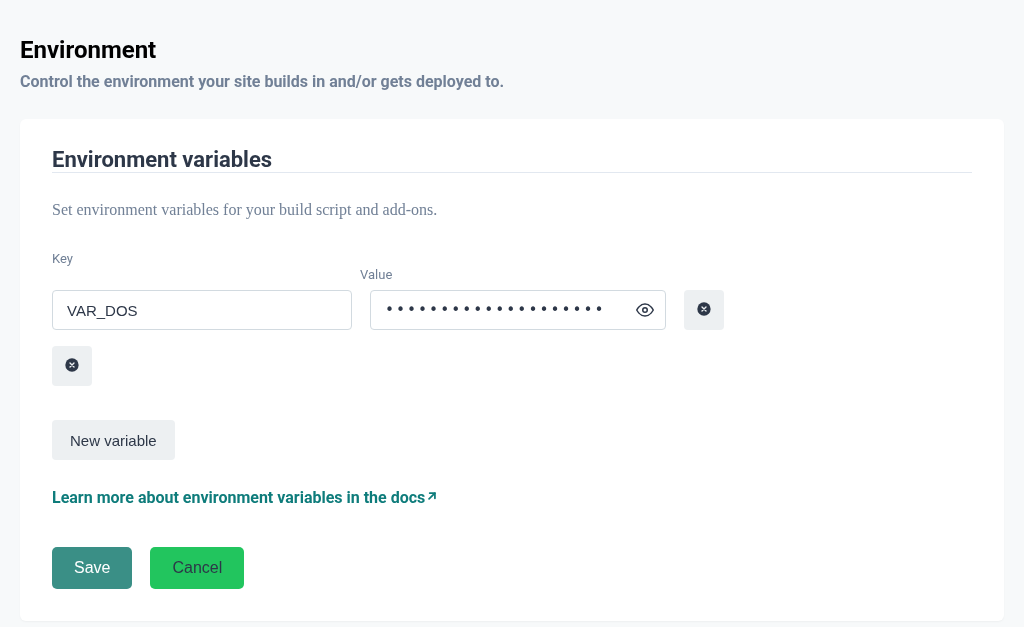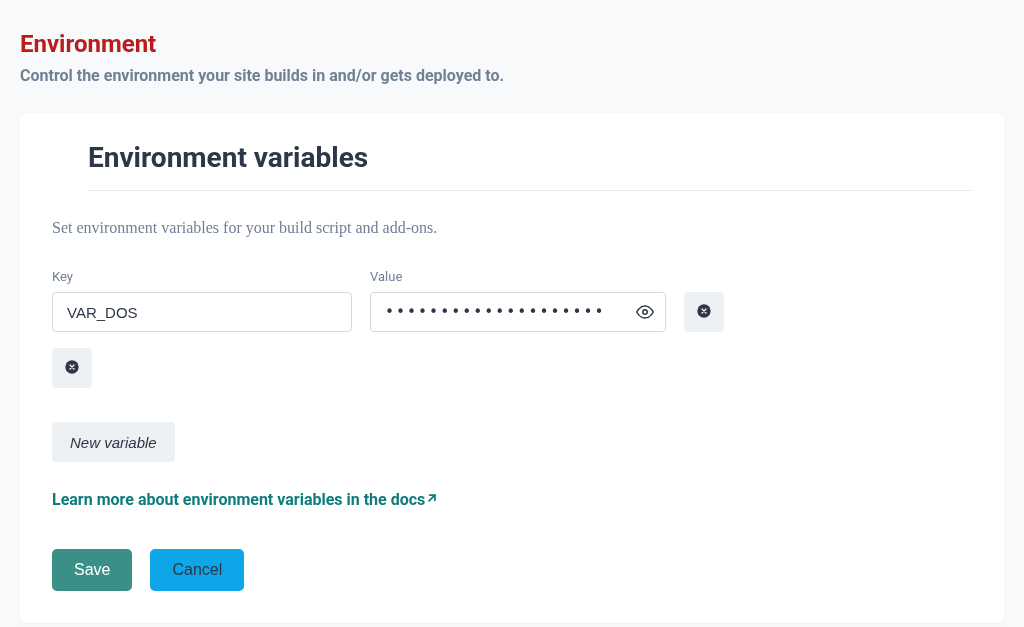--- a/index.html
+++ b/index.html
@@ -6,43 +6,42 @@
     body {
       font-family: -apple-system, BlinkMacSystemFont, "Segoe UI", Roboto, Helvetica, Arial, sans-serif;
       background: #f7f9fa;
       color: #2d3748;
       padding: 30px 20px;
       width: 1024px;
     }
     .page-title {
       font-size: 24px;
       font-weight: 700;
-      color: #b91c1c;
+      color: #000000;
       margin-bottom: 8px;
+      margin-top: 6px;
     }
     .page-subtitle {
       font-size: 16px;
       color: #718096;
       margin-bottom: 28px;
       font-weight: bold;
     }
     .card {
       background: #ffffff;
       border-radius: 6px;
       padding: 28px 32px 32px;
       box-shadow: 0 1px 2px rgba(0,0,0,0.04);
     }
     .card-title {
-      font-size: 28px;
+      font-size: 22px;
       font-weight: 700;
       color: #2d3748;
-      padding-bottom: 16px;
       border-bottom: 1px solid #e2e8f0;
       margin-bottom: 28px;
-      margin-left: 36px;
     }
     .card-desc {
       font-size: 16px;
       color: #718096;
       margin-bottom: 32px;
       font-family: Liberation Serif, serif;
     }
     .var-row {
       display: flex;
       gap: 18px;
@@ -104,21 +103,20 @@
       margin-top: 18px;
       height: 40px;
       padding: 0 18px;
       background: #edf0f2;
       border: none;
       border-radius: 4px;
       font-size: 15px;
       font-weight: 500;
       color: #2d3748;
       cursor: pointer;
-      font-style: italic;
     }
     .docs-link {
       display: inline-flex;
       align-items: center;
       gap: 0;
       margin-top: 28px;
       color: #0e7c7b;
       font-size: 16px;
       font-weight: 700;
       text-decoration: none;
@@ -136,35 +134,35 @@
       color: #fff;
       border: none;
       border-radius: 5px;
       font-size: 16px;
       font-weight: 400;
       cursor: pointer;
     }
     .btn-secondary {
       height: 42px;
       padding: 0 22px;
-      background: #0ea5e9;
+      background: #22c55e;
       color: #2d3748;
       border: none;
       border-radius: 5px;
       font-size: 16px;
       font-weight: 500;
       cursor: pointer;
     }
     .header-labels {
       display: flex;
-      gap: 18px;
+      gap: 8px;
       margin-bottom: 8px;
     }
     .header-labels .k { width: 300px; font-size: 13px; color: #718096; }
-    .header-labels .v { width: 296px; font-size: 13px; color: #718096; }
+    .header-labels .v { width: 296px; font-size: 13px; color: #718096; margin-top: 16px; }
   </style>
 </head>
 <body>
 
 <h1 class="page-title">Environment</h1>
 <p class="page-subtitle">Control the environment your site builds in and/or gets deployed to.</p>
 
 <div class="card">
   <h2 class="card-title">Environment variables</h2>
   <p class="card-desc">Set environment variables for your build script and add-ons.</p>

